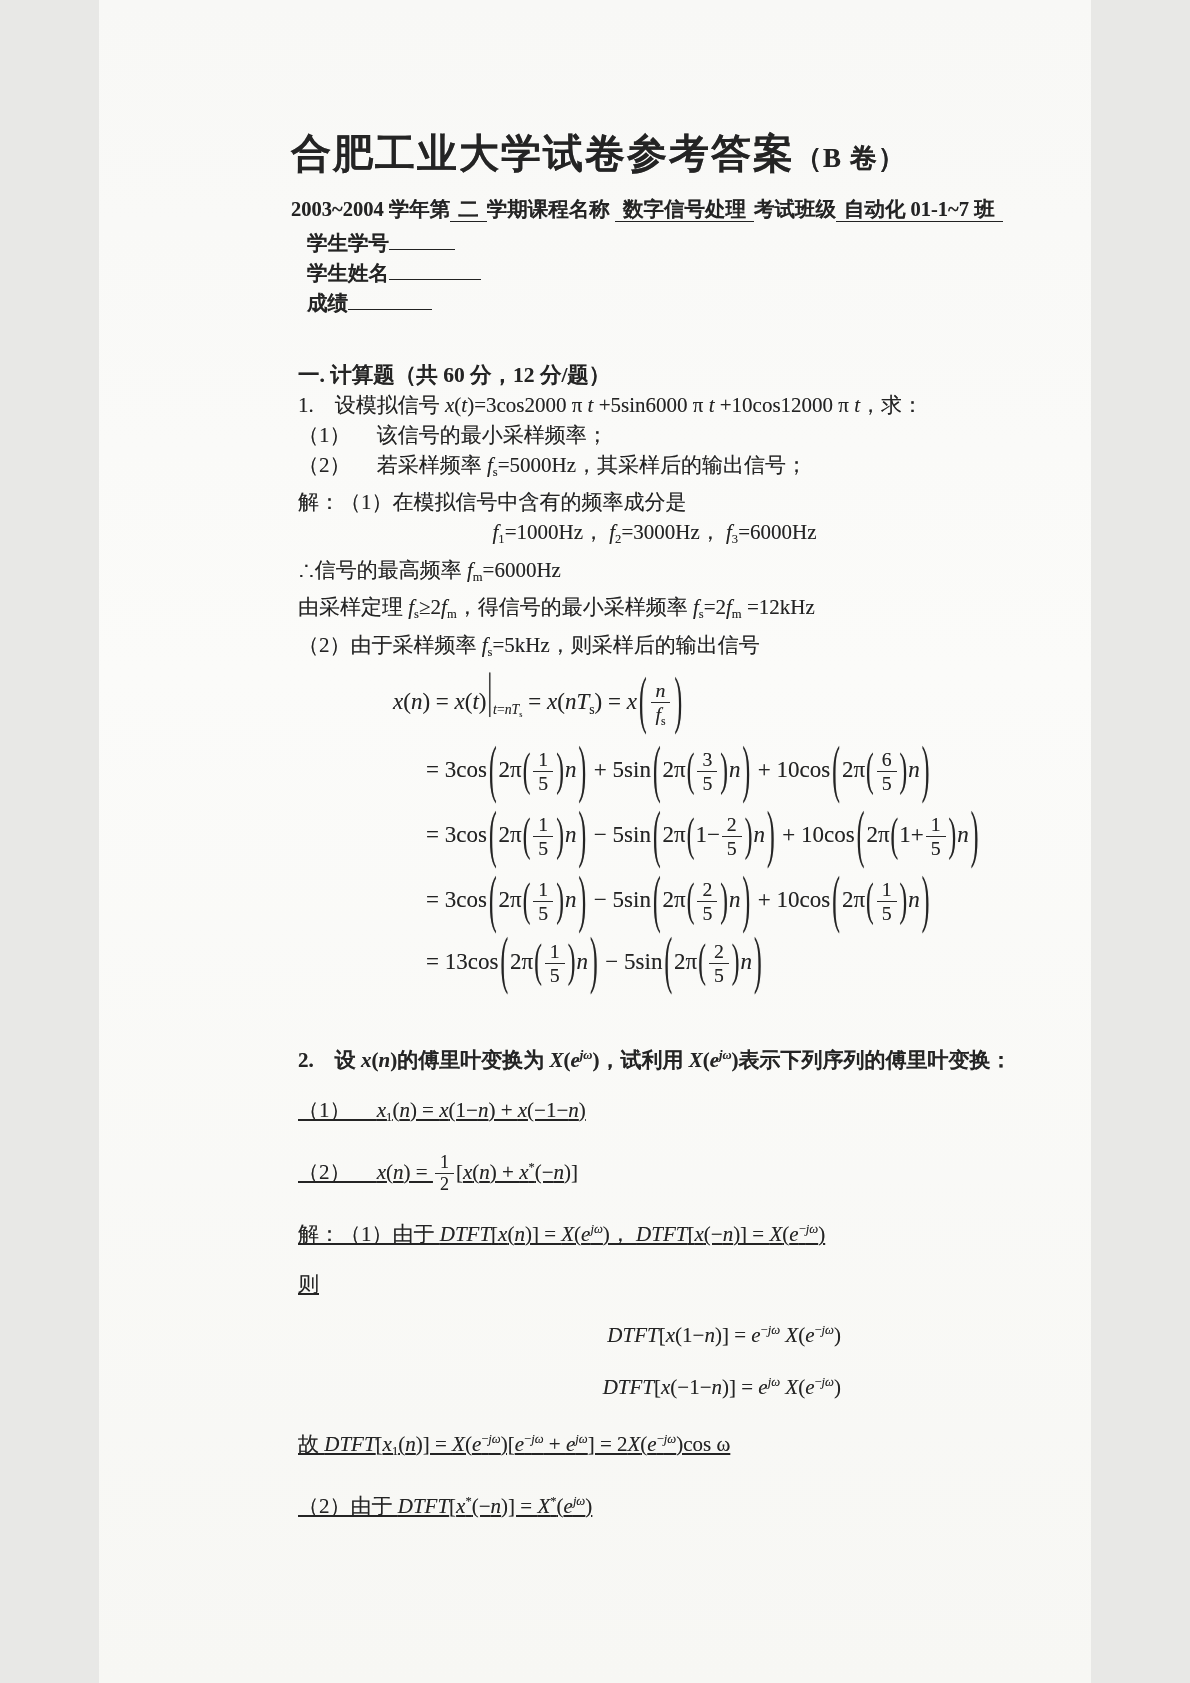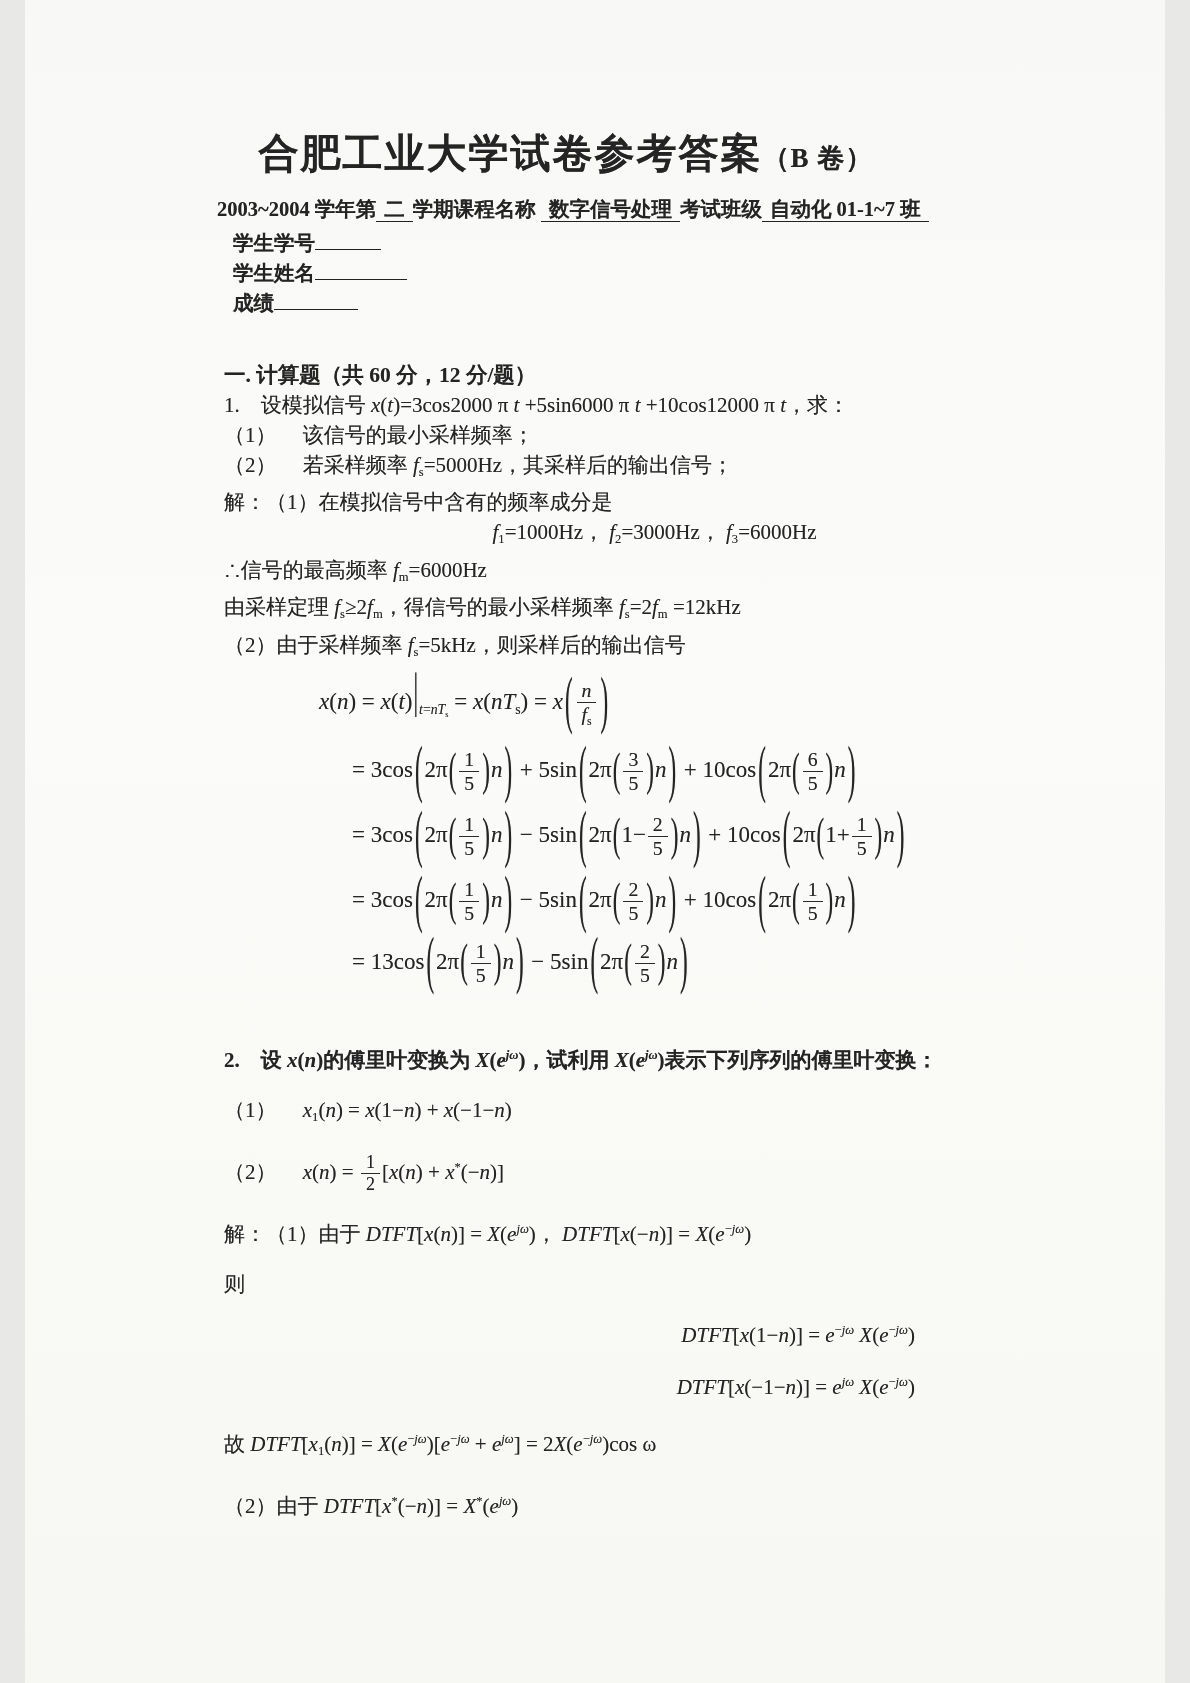--- a/index.html
+++ b/index.html
@@ -1,18 +1,18 @@
 <!DOCTYPE html>
 <html><head>
 <meta charset="utf-8">
 <style>
   html,body{margin:0;padding:0;background:#e8e8e6;}
   .page{
     position:relative;
-    width:1140px;height:1683px;
+    width:992px;height:1683px;
     margin:0 auto;
     background:linear-gradient(180deg,#f8f8f6 0%,#fbfbf9 40%,#f7f7f4 100%);
     overflow:hidden;
     color:#242424;
     font-family:"Liberation Serif","DejaVu Serif",serif;
   }
   .content{padding:128px 250px 0 192px;}
   
   .title{
     text-align:center;
@@ -46,21 +46,21 @@
     font-size:21px;line-height:30px;
     text-shadow:0 0 0.5px rgba(20,20,20,.38);
     white-space:nowrap;
     margin-left:7px;
   }
   .k-heading{font-weight:bold;margin-top:42px;font-size:21.5px;}
   .k-text{margin-top:0;}
   .k-center-r{text-align:center;padding-left:170px;}
   .k-center{text-align:right;margin:14px 0;line-height:34px;}
   .k-q2{margin-top:48px;font-weight:bold;}
-  .k-item{margin-top:20px;}
+  .k-item{margin-top:20px;text-decoration:underline;}
   .k-display-first{height:70px;line-height:70px;padding-left:95px;font-size:23px;}
   .k-display{height:65px;line-height:65px;padding-left:128px;font-size:23px;}
   .k-display-end{height:60px;line-height:60px;padding-left:128px;font-size:23px;margin-bottom:2px;}
   
   .it{font-style:italic;}
   sub{font-size:.6em;vertical-align:-0.35em;}
   sup{font-size:.6em;vertical-align:.6em;}
   .frac{
     display:inline-flex;flex-direction:column;align-items:center;
     font-size:.86em;line-height:1.06;vertical-align:middle;

